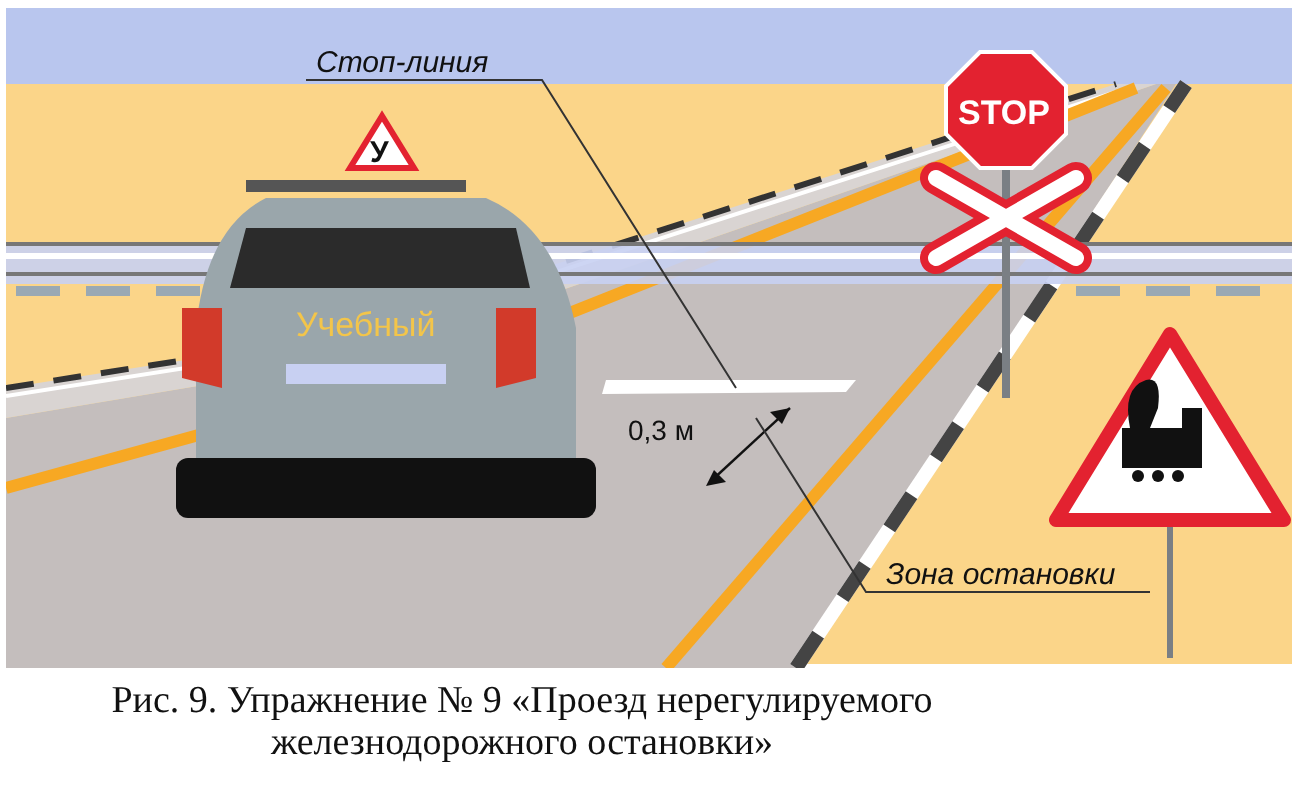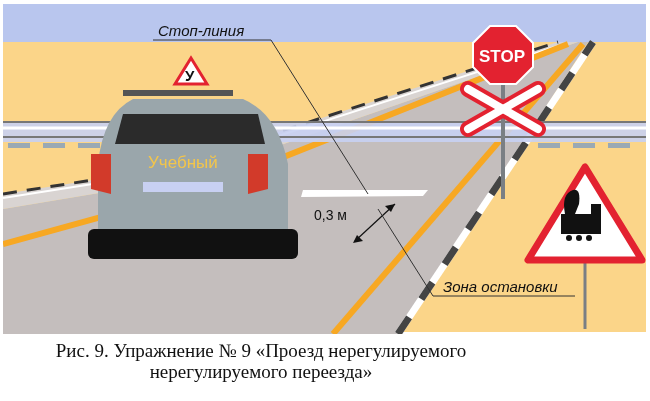--- a/index.html
+++ b/index.html
@@ -98,14 +98,14 @@
     <path d="M562,210 Q558,190 570,186 Q578,184 576,200 L572,210 Z" fill="#111"></path>
     <circle cx="566" cy="234" r="3" fill="#111"></circle>
         <circle cx="576" cy="234" r="3" fill="#111"></circle>
         <circle cx="586" cy="234" r="3" fill="#111"></circle>
   </g>
 </svg>
 </div>
 
 <div class="caption">
   <div>Рис. 9. Упражнение № 9 «Проезд нерегулируемого</div>
-  <div>нерегулируемого переезда»</div>
+  <div>железнодорожного остановки»</div>
 </div>
 
 </body></html>

